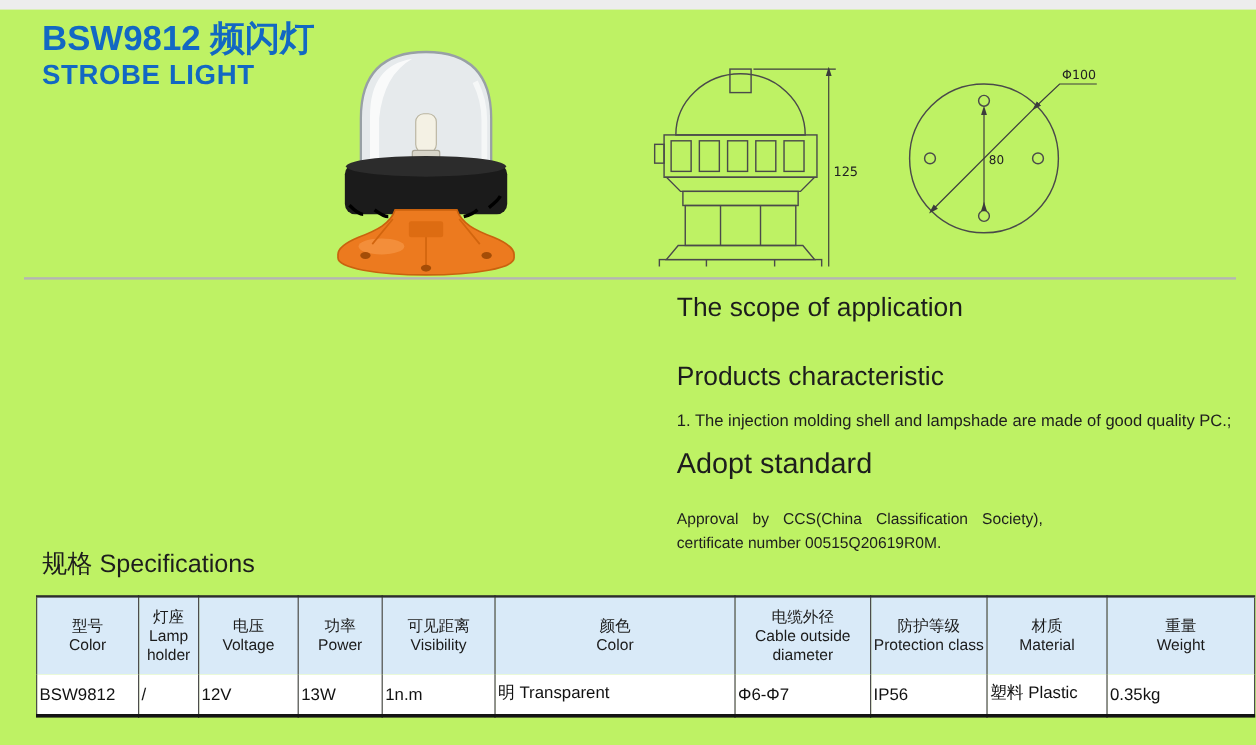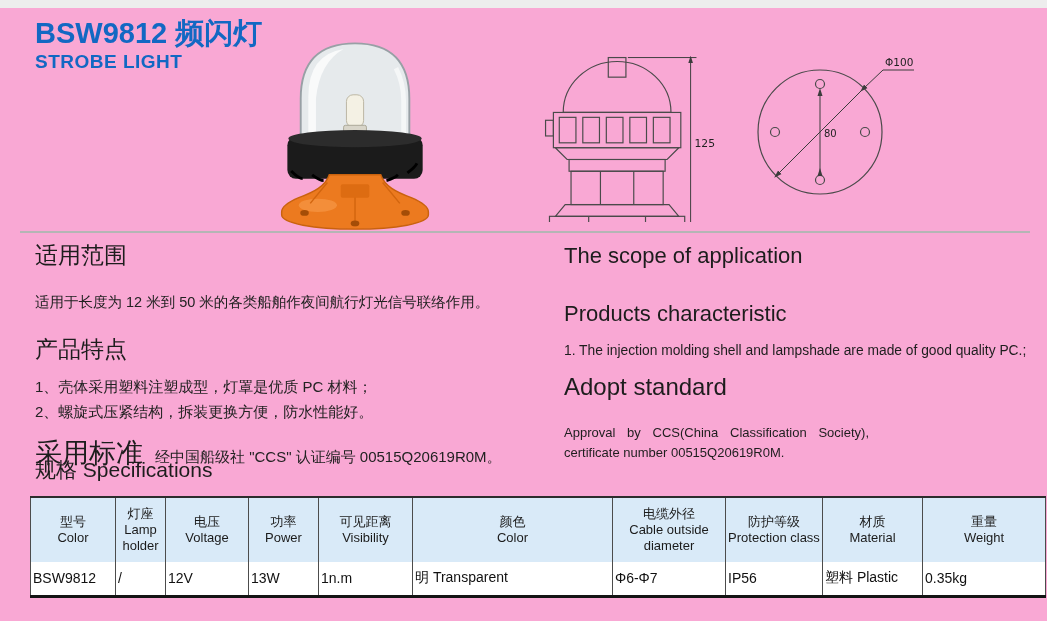--- a/index.html
+++ b/index.html
@@ -1,25 +1,25 @@
 <!DOCTYPE html>
 <html><head>
 <meta charset="utf-8">
 <style>
   * { margin:0; padding:0; box-sizing:border-box; }
   html,body { background:#fff; }
   body { font-family:"Liberation Sans","DejaVu Sans",sans-serif; color:#222; }
-  .page { position:relative; width:1047px; height:621px; background:#f9a8d4; overflow:hidden; }
+  .page { position:relative; width:1047px; height:621px; background:#bef264; overflow:hidden; }
 
   .top-strip { position:absolute; left:0; top:0; width:1047px; height:8px; background:#ededed; }
 
   
   .titles { position:absolute; left:35px; top:16px; }
   .title-main { font-size:29px; font-weight:600; color:#1268c3; letter-spacing:0; line-height:34px; }
-  .title-sub  { font-size:19px; font-weight:600; color:#1268c3; letter-spacing:0.5px; line-height:24px; }
+  .title-sub  { font-size:23px; font-weight:600; color:#1268c3; letter-spacing:0.5px; line-height:24px; }
 
   
   .photo-wrap { position:absolute; left:248px; top:30px; width:215px; height:202px; }
   .side-view  { position:absolute; left:524px; top:46px; width:196px; height:176px; }
   .top-view   { position:absolute; left:746px; top:52px; width:196px; height:155px; }
   svg text { font-family:"DejaVu Sans","Liberation Sans",sans-serif; fill:#222; }
 
   .divider { position:absolute; left:20px; top:231px; width:1010px; height:2px; background:#b5b5b5; }
 
   
@@ -142,31 +142,20 @@
         <line x1="31" y1="123" x2="117" y2="37" marker-start="url(#arr-t)" marker-end="url(#arr-t)"></line>
         <path d="M117 37 L137 18 H168"></path>
       </g>
       <text x="139" y="14" font-size="10.5">Φ100</text>
       <text x="78" y="85" font-size="10">80</text>
     </svg>
   </div>
 
   <div class="divider"></div>
 
-  <div class="col-left">
-    <div class="h-cn">适用范围</div>
-    <p class="scope-body">适用于长度为 12 米到 50 米的各类船舶作夜间航行灯光信号联络作用。</p>
-    <div class="h-cn h-features">产品特点</div>
-    <p class="feat">1、壳体采用塑料注塑成型，灯罩是优质 PC 材料；</p>
-    <p class="feat">2、螺旋式压紧结构，拆装更换方便，防水性能好。</p>
-    <div class="standard-row">
-      <span class="h-big">采用标准</span>
-      <span class="std-body">经中国船级社 "CCS" 认证编号 00515Q20619R0M。</span>
-    </div>
-  </div>
 
   <div class="col-right">
     <div class="h-en">The scope of application</div>
     <div class="h-en h-features">Products characteristic</div>
     <div class="en-feats">
       <p class="feat">1. The injection molding shell and lampshade are made of good quality PC.;</p>
     </div>
     <div class="adopt-row">
       <span class="h-big">Adopt standard</span>
       <span class="std-body">Approval by CCS(China Classification Society), certificate number 00515Q20619R0M.</span>

